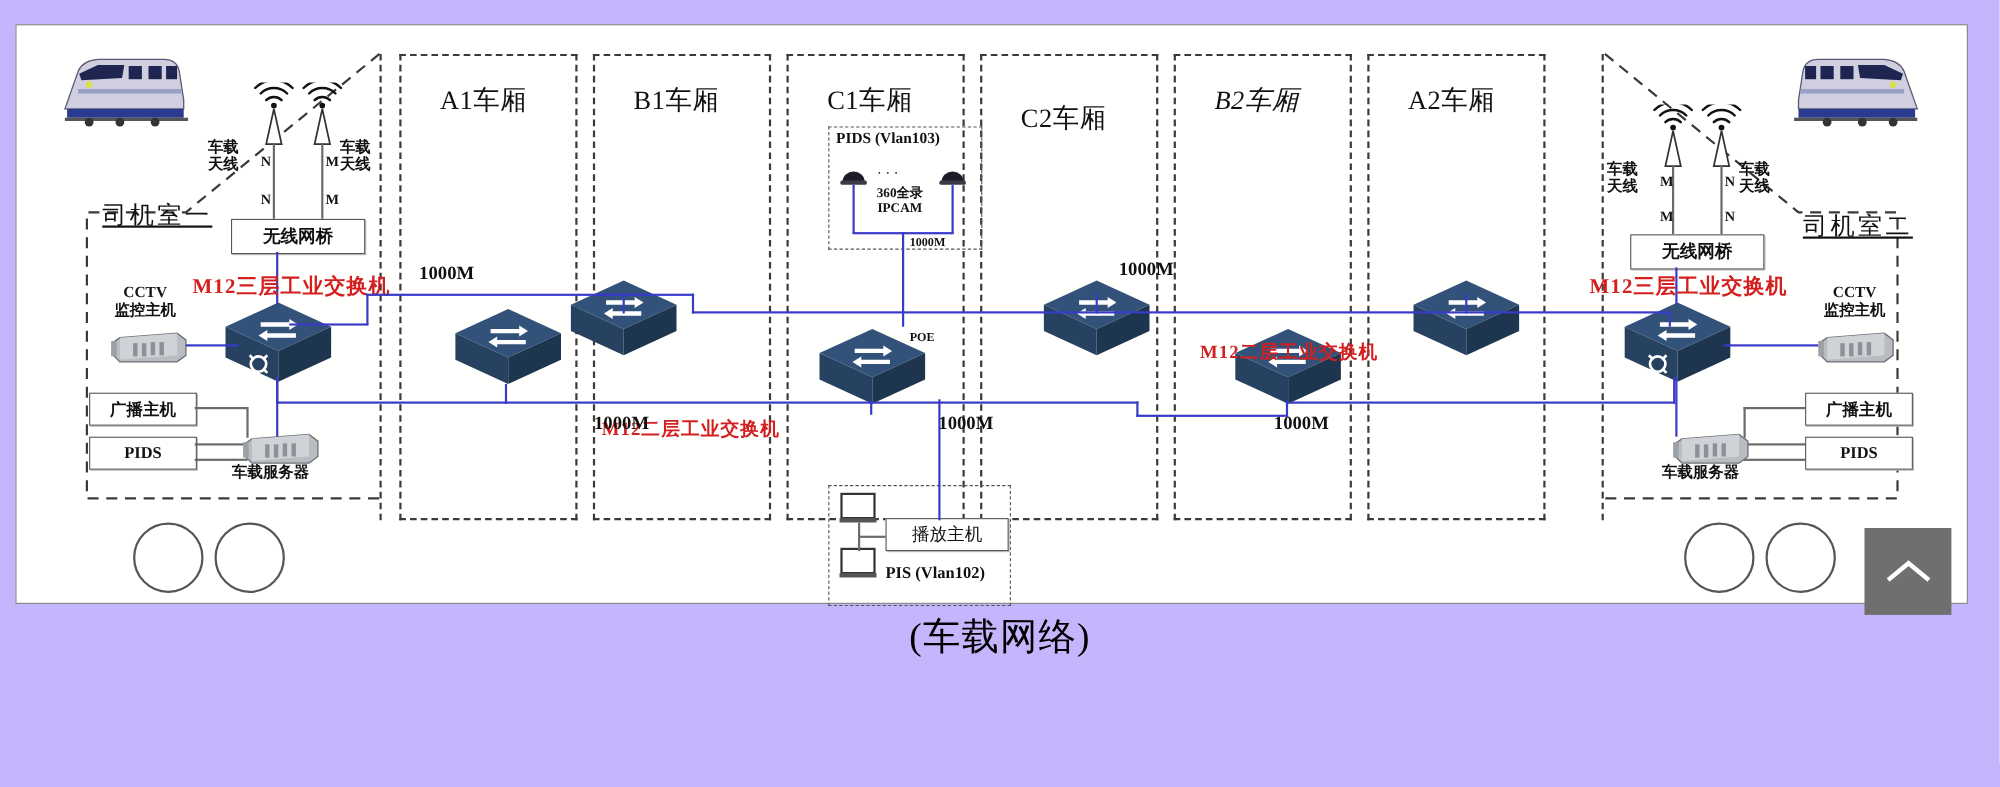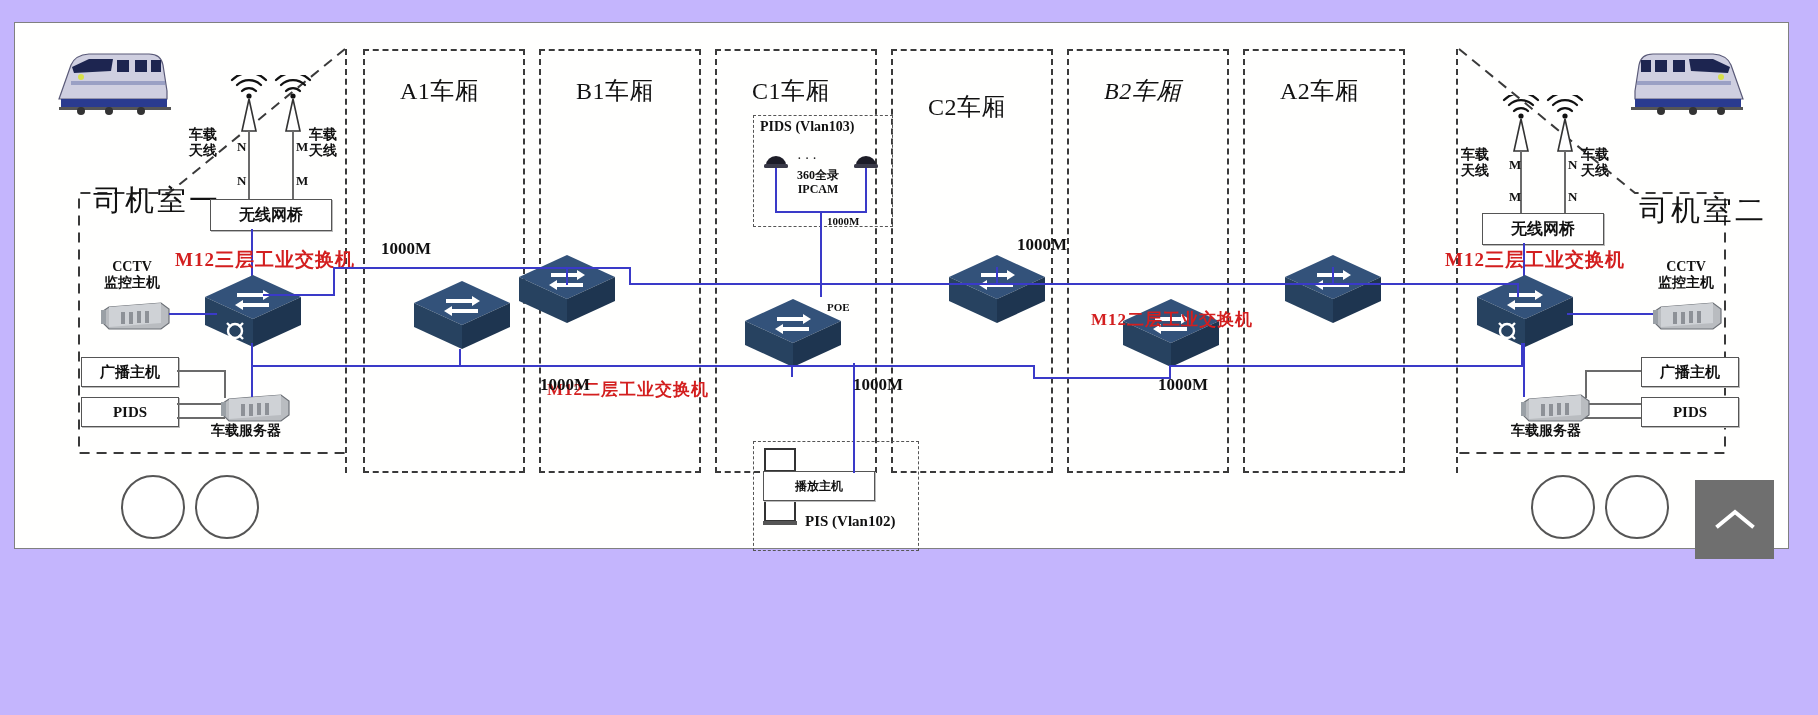--- a/index.html
+++ b/index.html
@@ -37,24 +37,25 @@
     position: absolute;
     font-family: "Liberation Serif", "DejaVu Serif", serif;
     font-size: 24px;
     color: #111;
     white-space: nowrap;
     letter-spacing: 0.5px;
   }
   .cab-title {
     position: absolute;
     font-family: "Liberation Serif", "DejaVu Serif", serif;
-    font-size: 29px;
+    font-size: 22px;
     color: #111;
     white-space: nowrap;
     letter-spacing: 3px;
+    text-decoration: underline;
   }
 
   
   .plainbox {
     position: absolute;
     border: 1.5px solid #555;
     background: #ffffff;
     display: flex;
     align-items: center;
     justify-content: center;
@@ -500,21 +501,21 @@
       <rect x="0" y="24" width="34" height="4" fill="#555"></rect>
     </svg>
     <svg class="abs" style="left:748px; top:474px;" width="34" height="30">
       <rect x="2" y="2" width="30" height="22" fill="#ffffff" stroke="#333" stroke-width="2"></rect>
       <rect x="0" y="24" width="34" height="4" fill="#555"></rect>
     </svg>
 
     <div class="wire-gray abs" style="left:765px; top:452px; width:1.5px; height:26px;"></div>
     <div class="wire-gray abs" style="left:765px; top:464px; width:26px; height:1.5px;"></div>
 
-    <div class="plainbox" style="left:748px; top:448px; width:110px; height:28px; font-size:12px; font-weight:bold;">播放主机</div>
+    <div class="plainbox" style="left:790px; top:448px; width:110px; height:28px; font-size:16px; font-weight:normal;">播放主机</div>
 
     <div class="lbl" style="left:790px; top:490px; font-size:15px; font-weight:bold;">PIS (Vlan102)</div>
 
     <div class="wire wire-v abs" style="left:838px; top:340px; height:110px;"></div>
 
     <div class="wire wire-h abs" style="left:248px; top:271px; width:72px;"></div>
     <div class="wire wire-v abs" style="left:318px; top:244px; height:28px;"></div>
     <div class="wire wire-h abs" style="left:318px; top:244px; width:298px;"></div>
     <div class="wire wire-v abs" style="left:614px; top:244px; height:18px;"></div>
     <div class="wire wire-h abs" style="left:614px; top:260px; width:420px;"></div>
@@ -550,14 +551,15 @@
     <div class="wheel" style="left:1590px; top:452px; width:60px; height:60px;"></div>
 
     <div id="totop">
       <svg width="40" height="26" viewBox="0 0 40 26">
         <path d="M3 19 L20 5 L37 19" fill="none" stroke="#ffffff" stroke-width="4" stroke-linecap="square"></path>
       </svg>
     </div>
 
   </div>
 
+  <div id="caption">(车载网络)</div>
 
 </div>
 
 </body></html>

